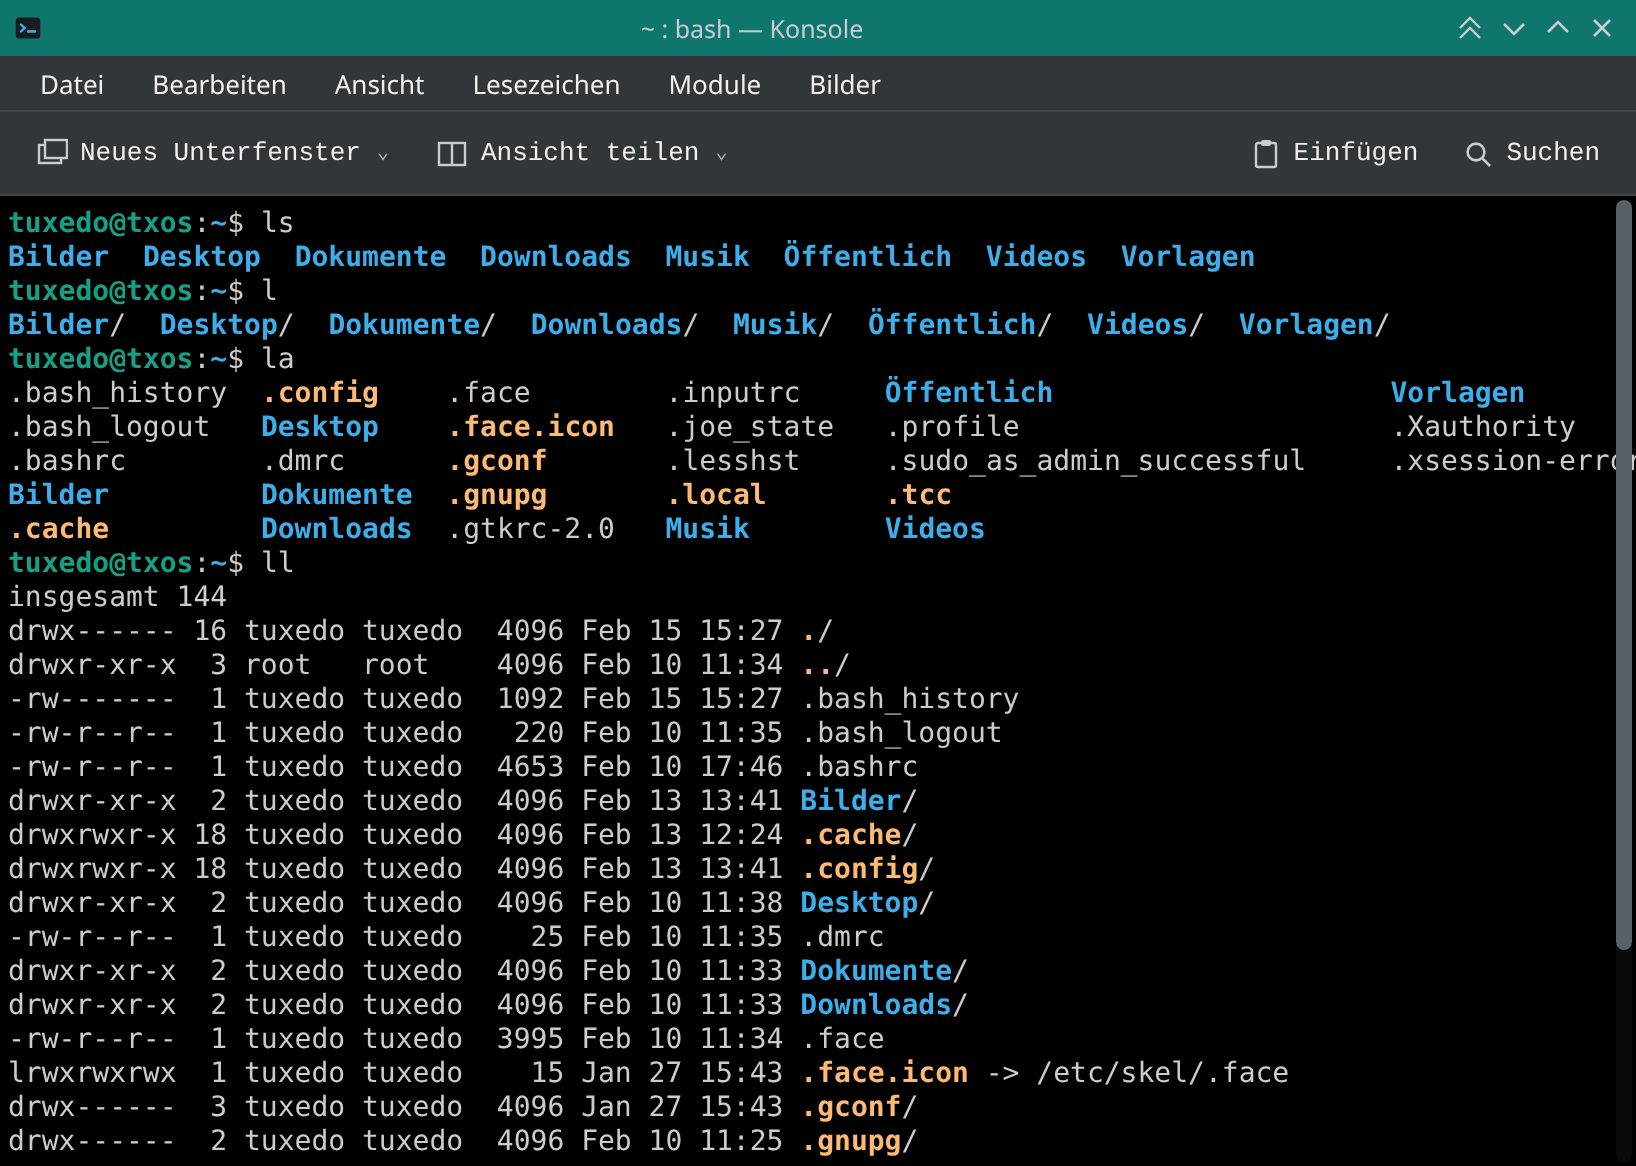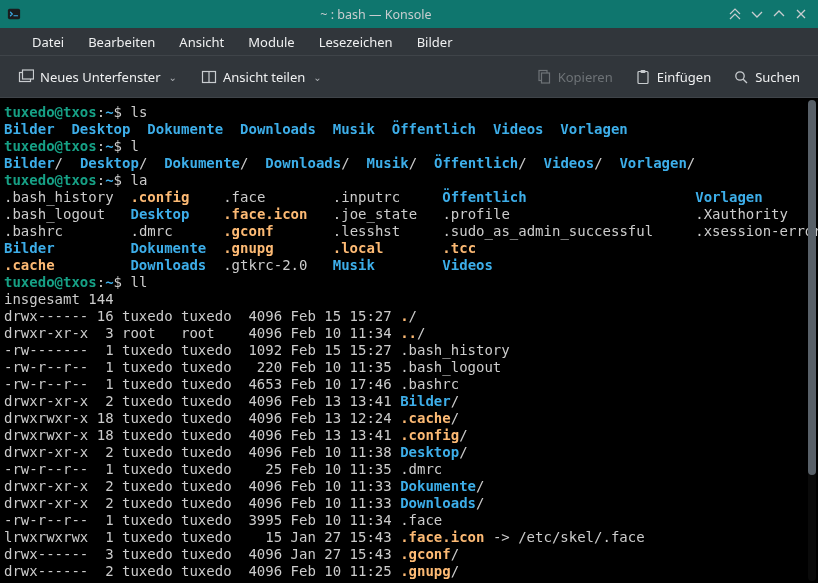--- a/index.html
+++ b/index.html
@@ -18,39 +18,40 @@
     padding: 0 6px;
   }
   .titlebar .app-icon { width: 16px; height: 16px; margin-right: 6px; display:flex; align-items:center; justify-content:center;}
   .titlebar .title { flex: 1; text-align: center; font-size: 12.5px; color:#c9cdd0;}
   .titlebar .win-btn { width: 22px; height: 22px; display:flex; align-items:center; justify-content:center; color:#c9cdd0; cursor:pointer;}
 
   .menubar {
     height: 28px;
     background: #31363b;
     display: flex; align-items: center;
-    padding: 0 20px;
+    padding: 0 8px;
     gap: 0;
     border-bottom: 1px solid #3f4449;
   }
   .menubar .menu-item {
     padding: 5px 12px; font-size: 13px; color: #eff0f1; cursor: pointer;
   }
 
   .toolbar {
     height: 42px;
     background: #31363b;
     display: flex; align-items: center;
     padding: 0 10px;
     border-bottom: 1px solid #3f4449;
   }
   .toolbar .tool-btn {
     display: flex; align-items: center; gap: 6px;
     padding: 5px 8px; font-size: 13px; color: #eff0f1; cursor: pointer;
     border-radius: 3px;
+    font-family: Liberation Mono, monospace;
   }
   .toolbar .tool-btn.disabled { color: #6e7377; }
   .toolbar .spacer { flex: 1; }
   .chevron { font-size:10px; color:#aeb2b6; margin-left:2px;}
   .ico { width:16px; height:16px; display:inline-flex; align-items:center; justify-content:center;}
 
   .term-wrap { position: relative; height: 485px; }
   .terminal {
     background:#000; color:#ccc; height:100%; width:100%;
     font-family: "DejaVu Sans Mono","Menlo","Consolas",monospace;
@@ -103,22 +104,22 @@
       <svg width="12" height="12" viewBox="0 0 12 12">
         <path d="M2 2l8 8M10 2l-8 8" stroke="#c9cdd0" stroke-width="1.3"></path>
       </svg>
     </span>
 </div>
 
 <div class="menubar">
   <span class="menu-item">Datei</span>
   <span class="menu-item">Bearbeiten</span>
   <span class="menu-item">Ansicht</span>
+  <span class="menu-item">Lesezeichen</span>
   <span class="menu-item">Module</span>
-  <span class="menu-item">Lesezeichen</span>
   <span class="menu-item">Bilder</span>
 </div>
 
 <div class="toolbar">
   <div class="tool-btn">
     <span class="ico">
         <svg width="16" height="16" viewBox="0 0 16 16">
           <rect x="1.5" y="3.5" width="11" height="9" fill="none" stroke="#c9cdd0" stroke-width="1.2"></rect>
           <rect x="4.5" y="1" width="11" height="9" fill="#31363b" stroke="#c9cdd0" stroke-width="1.2"></rect>
         </svg>
@@ -130,29 +131,20 @@
     <span class="ico">
         <svg width="16" height="16" viewBox="0 0 16 16">
           <rect x="1.5" y="2.5" width="13" height="11" fill="none" stroke="#c9cdd0" stroke-width="1.2"></rect>
           <line x1="8" y1="2.5" x2="8" y2="13.5" stroke="#c9cdd0" stroke-width="1.2"></line>
         </svg>
       </span>
     <span>Ansicht teilen</span>
     <span class="chevron">⌄</span>
   </div>
   <div class="spacer"></div>
-  <div class="tool-btn disabled">
-    <span class="ico">
-        <svg width="16" height="16" viewBox="0 0 16 16">
-          <rect x="3" y="1.5" width="8" height="10" fill="none" stroke="#6e7377" stroke-width="1.2"></rect>
-          <rect x="5.5" y="4" width="8" height="10" fill="#31363b" stroke="#6e7377" stroke-width="1.2"></rect>
-        </svg>
-      </span>
-    <span>Kopieren</span>
-  </div>
   <div class="tool-btn" style="margin-left:6px;">
     <span class="ico">
         <svg width="16" height="16" viewBox="0 0 16 16">
           <rect x="3" y="2.5" width="10" height="12" rx="1" fill="none" stroke="#c9cdd0" stroke-width="1.2"></rect>
           <rect x="5.5" y="1" width="5" height="3" rx="1" fill="#c9cdd0"></rect>
         </svg>
       </span>
     <span>Einfügen</span>
   </div>
   <div class="tool-btn" style="margin-left:6px;">

